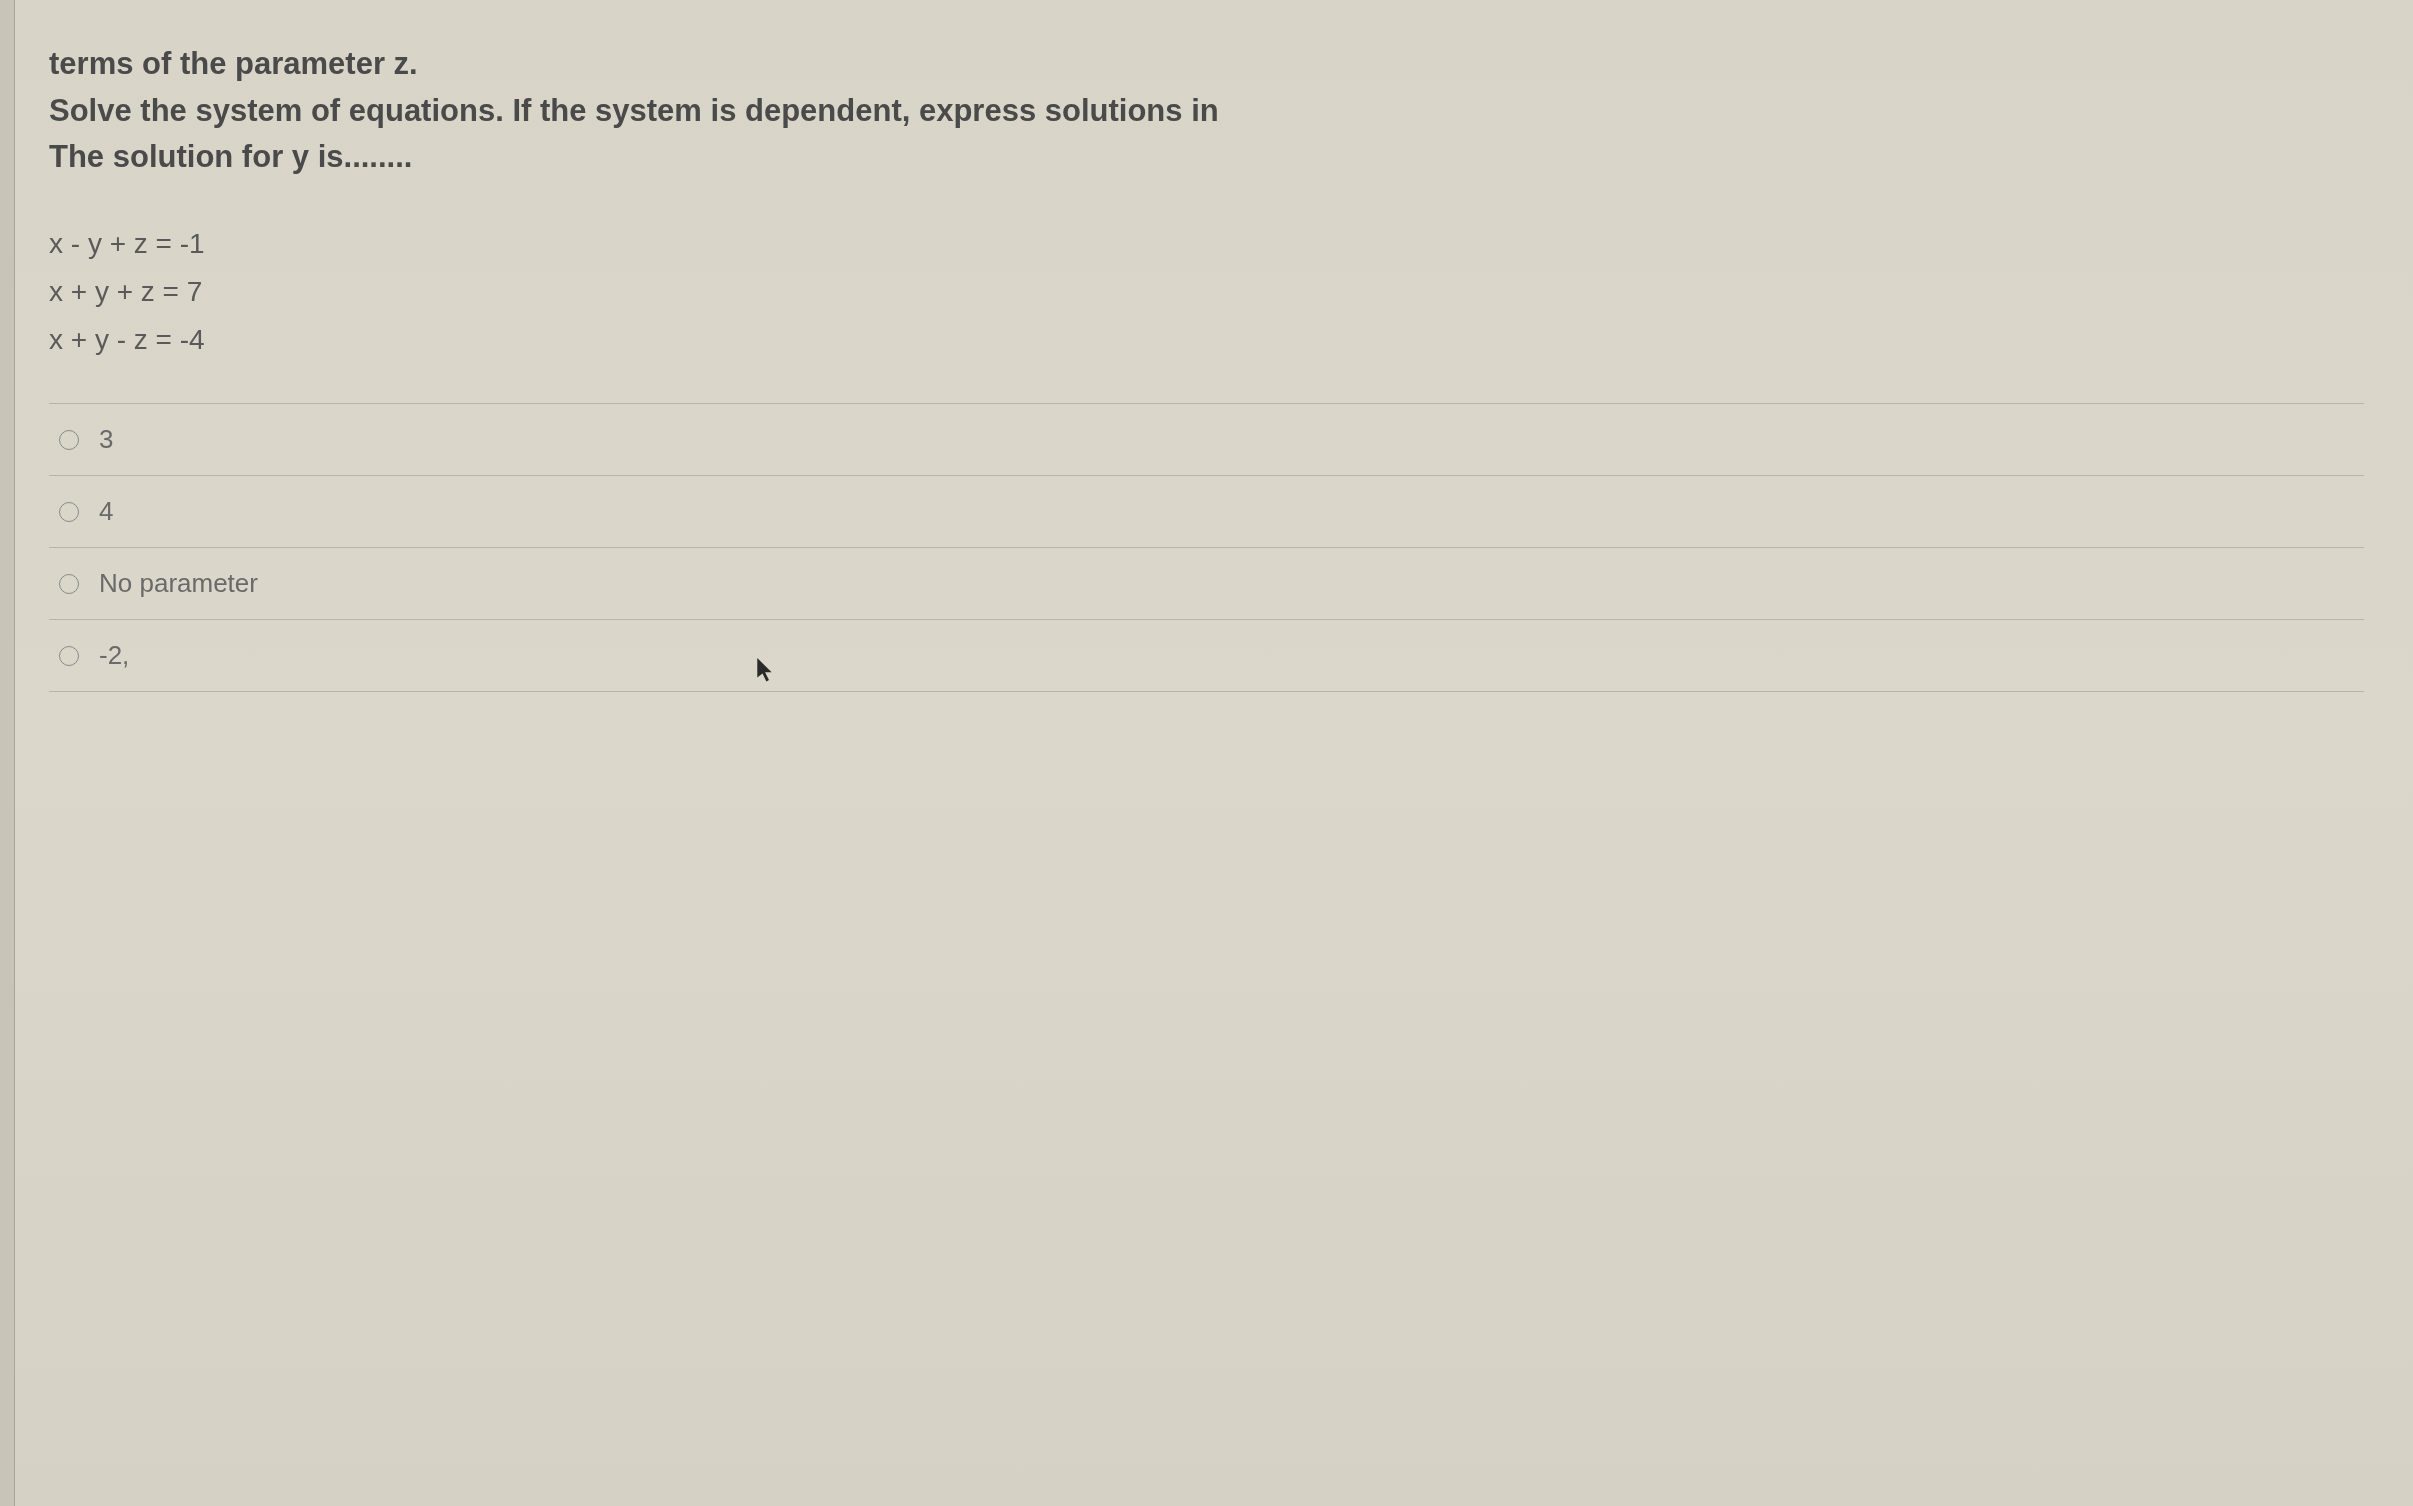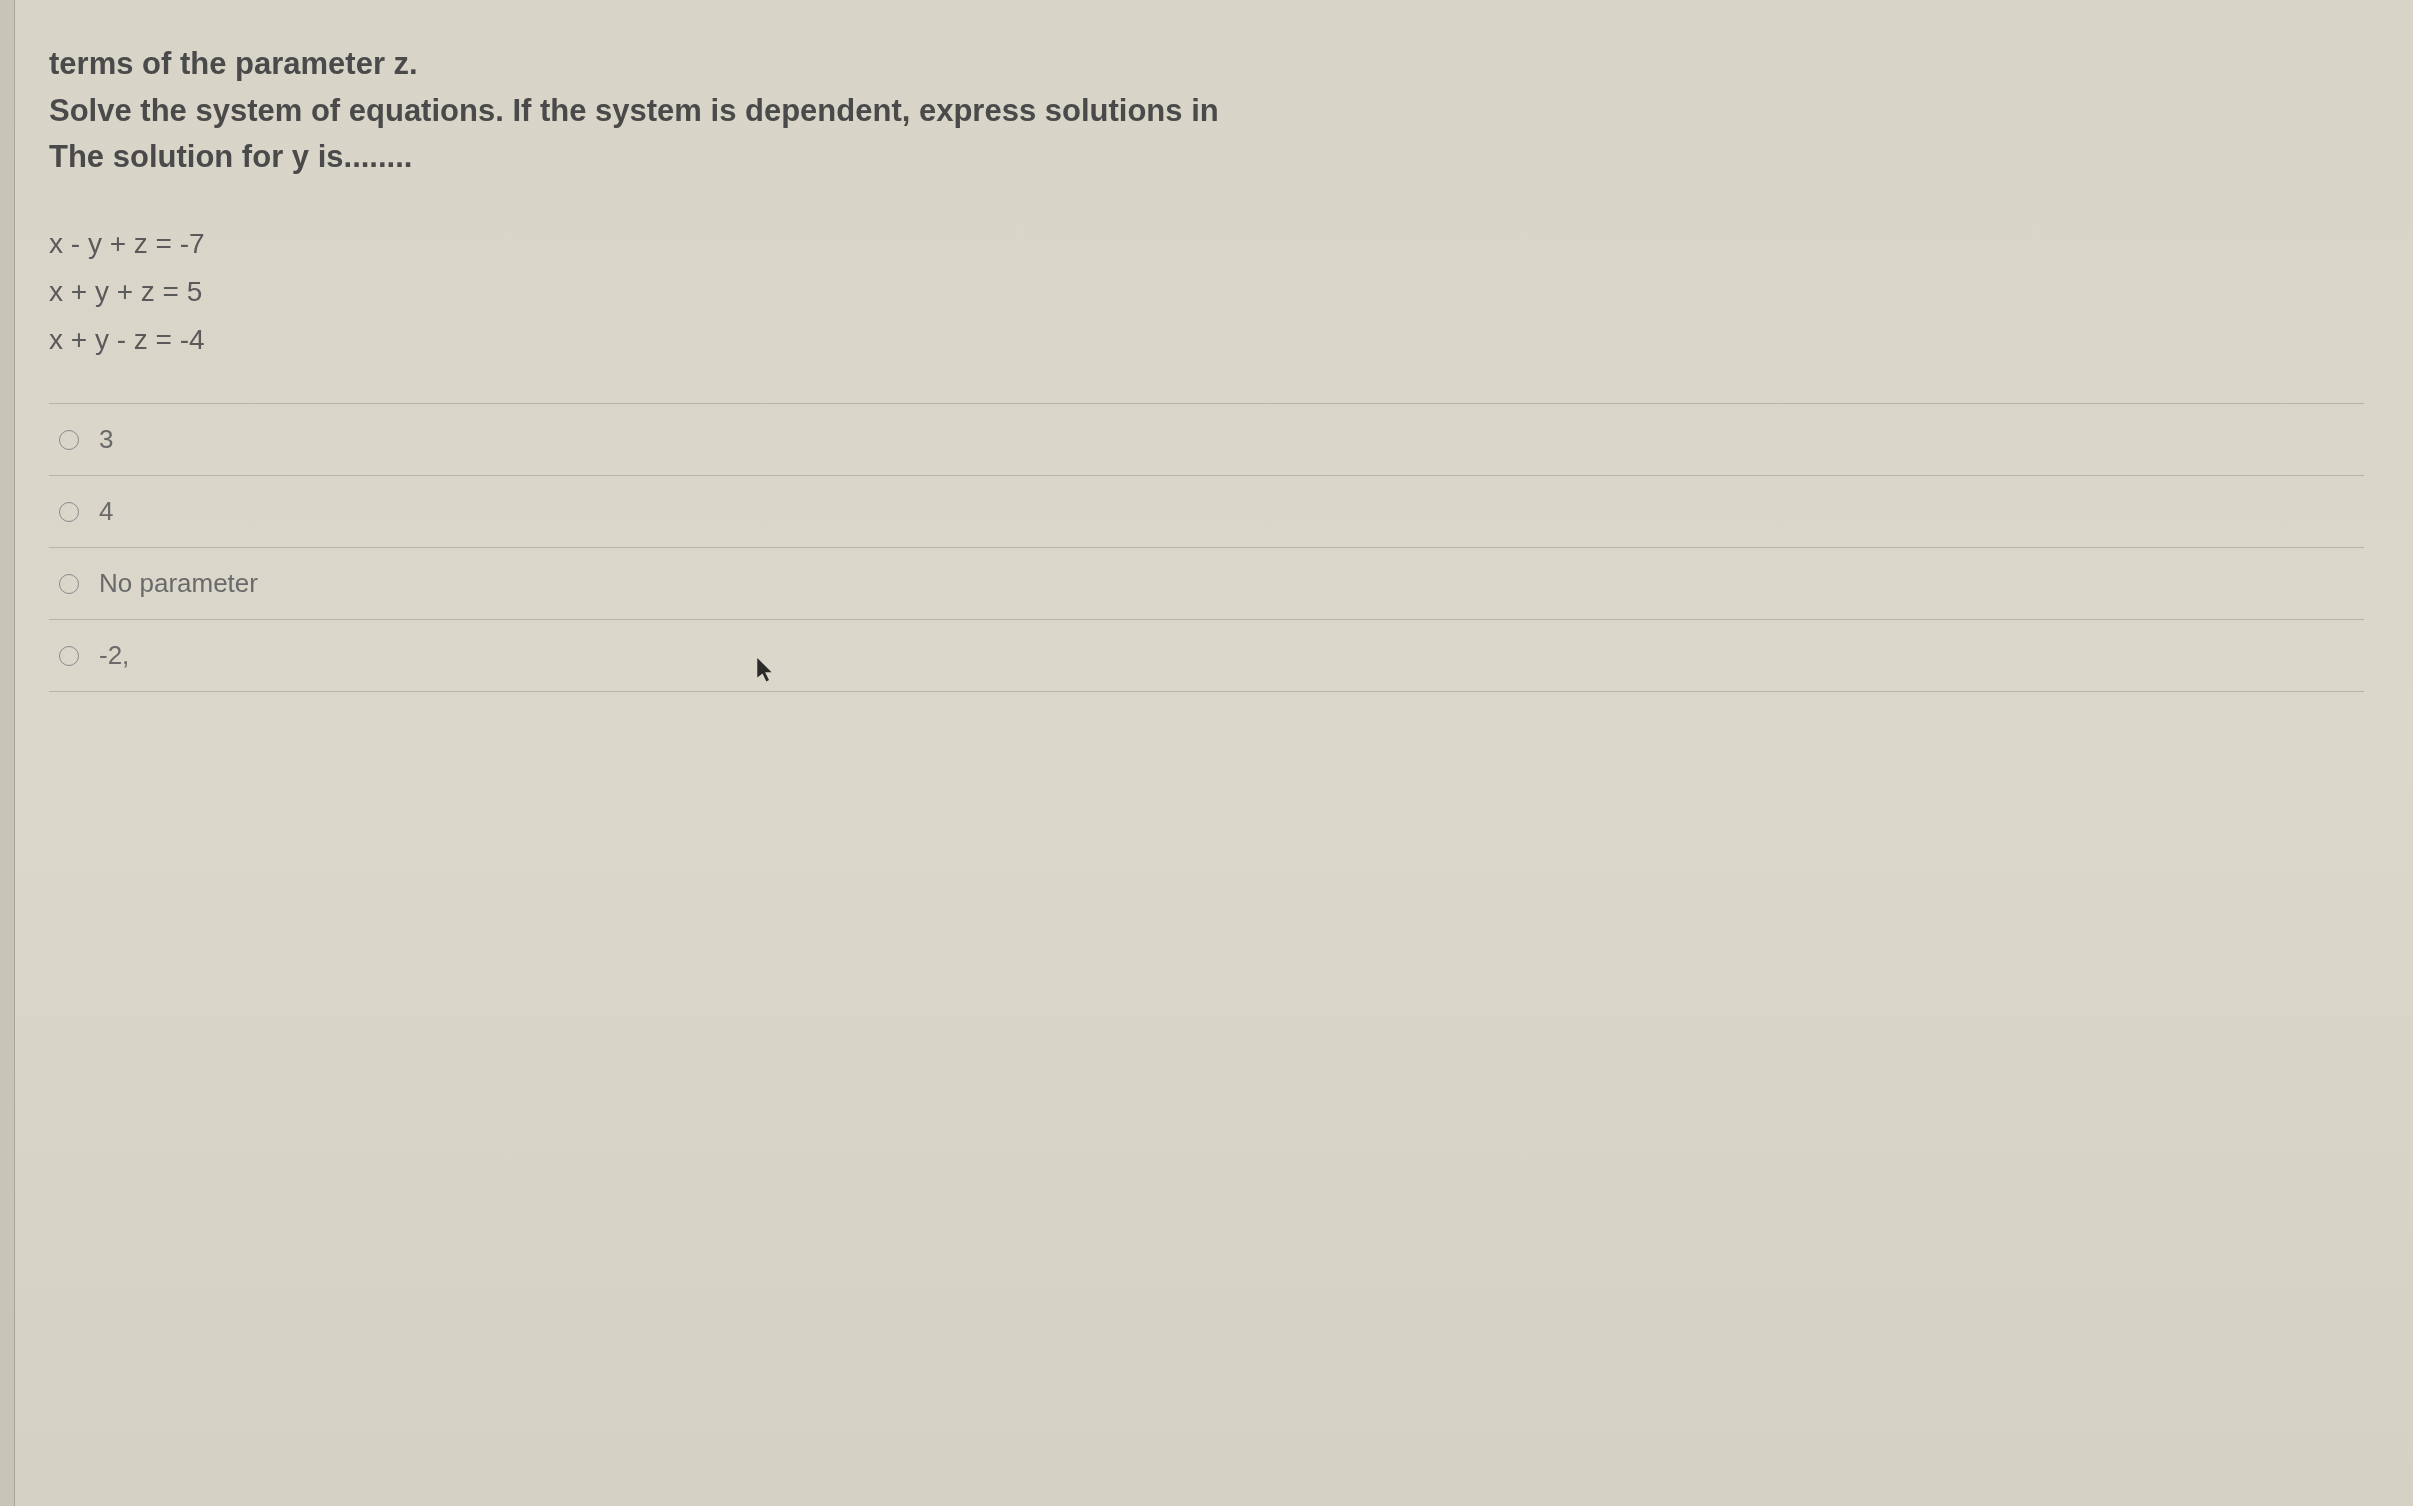--- a/index.html
+++ b/index.html
@@ -80,22 +80,22 @@
 
 <div class="left-border"></div>
 
 <div class="question-header">
   <div>terms of the parameter z.</div>
   <div>Solve the system of equations. If the system is dependent, express solutions in</div>
   <div>The solution for y is........</div>
 </div>
 
 <div class="equations">
-  <div>x - y + z = -7</div>
-  <div>x + y + z = 5</div>
+  <div>x - y + z = -1</div>
+  <div>x + y + z = 7</div>
   <div>x + y - z = -4</div>
 </div>
 
 <div class="options">
   <div class="option-row">
     <span class="radio-circle"></span>
     <span class="option-label">3</span>
   </div>
   <div class="option-row">
     <span class="radio-circle"></span>

